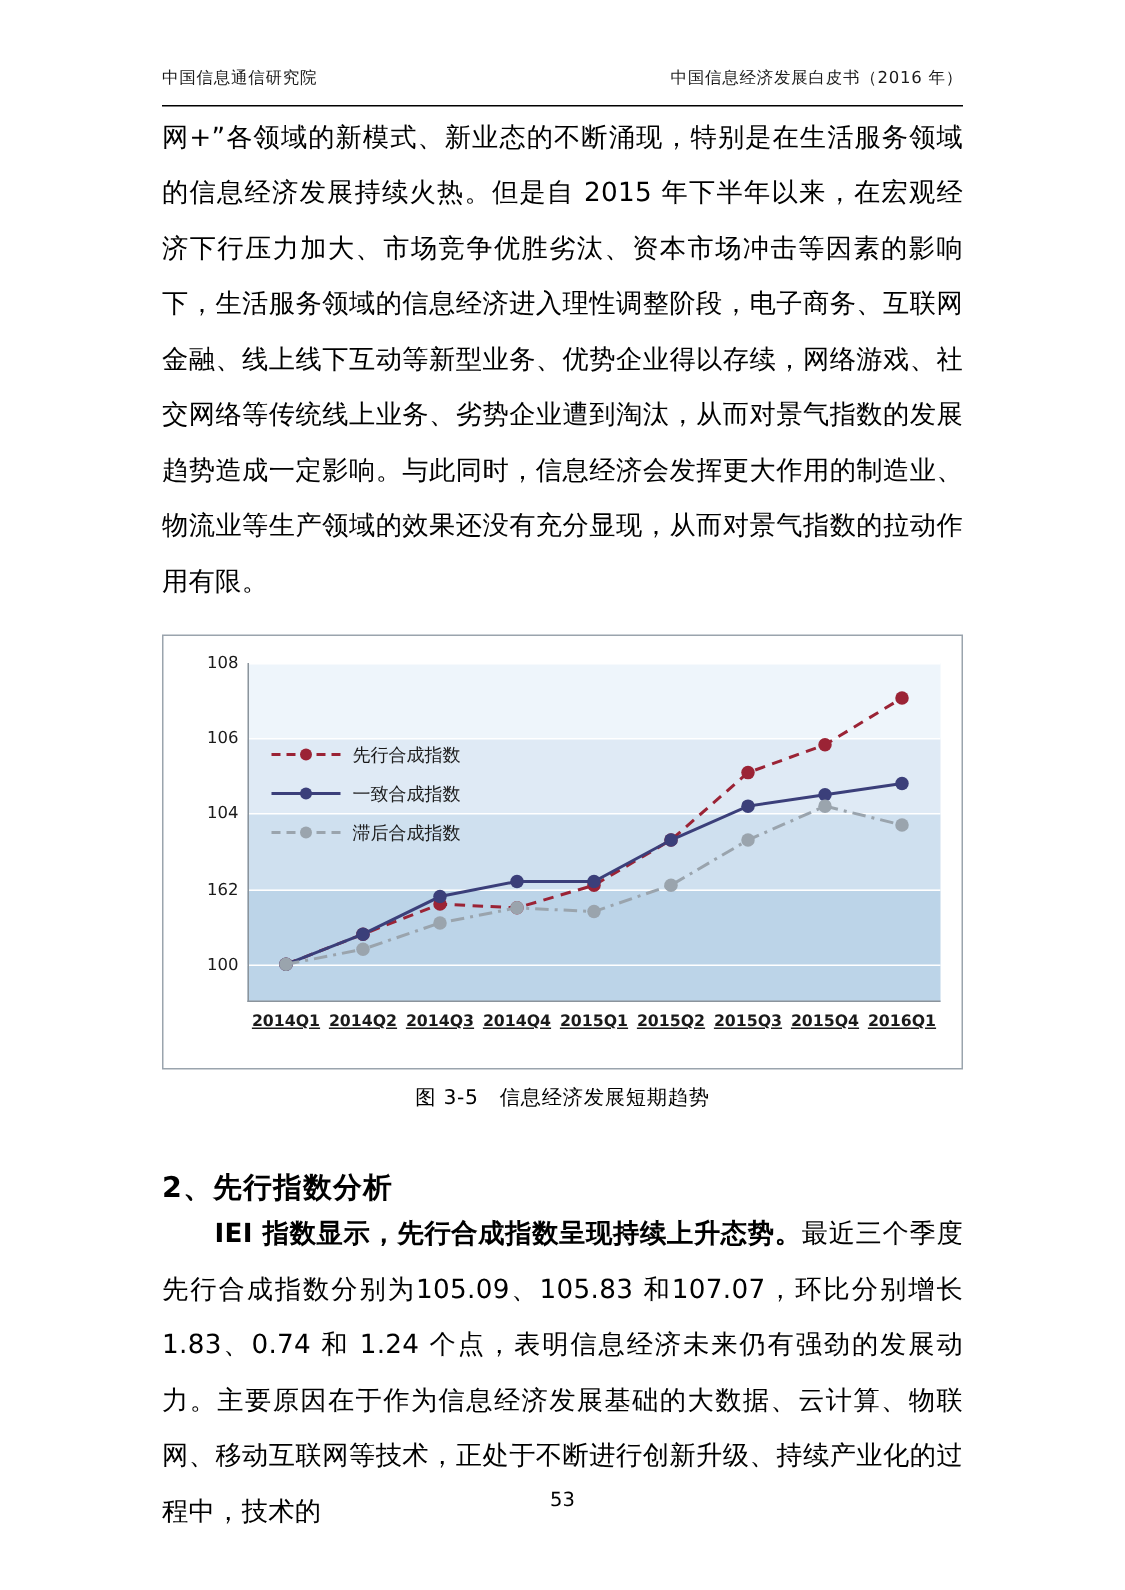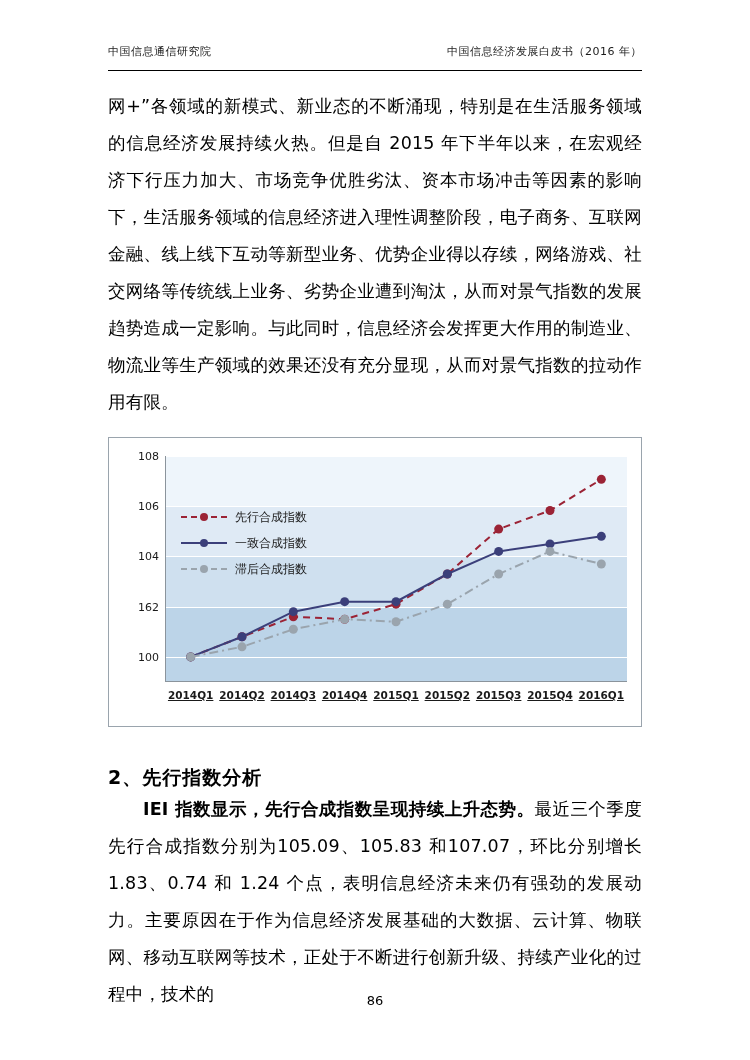--- a/index.html
+++ b/index.html
@@ -39,21 +39,21 @@
     position: absolute;
     top: 70px;
     left: 108px;
     width: 534px;
     height: 1px;
     background: #000000;
   }
   
   .content {
     position: absolute;
-    top: 88px;
+    top: 74px;
     left: 108px;
     width: 534px;
   }
   p.body {
     margin: 0 0 0 0;
     font-size: 17.5px;
     line-height: 37px;
     text-align: justify;
     text-justify: inter-ideograph;
     font-family: "DejaVu Sans", sans-serif;
@@ -307,22 +307,23 @@
             </div>
             <div class="legend-row">
               <span class="legend-key">
                 <span class="lk-line" style="border-top: 2px dashed rgb(154, 164, 173);"></span>
                 <span class="lk-dot" style="background: rgb(154, 164, 173);"></span>
               </span>
               <span>滞后合成指数</span>
             </div>
           </div>
       </div>
+      <div class="fig-caption">图 3-5　信息经济发展短期趋势</div>
     </div>
 
     <h2 class="section">2、先行指数分析</h2>
 
     <p class="body indent after-fig"><span class="bold-lead">IEI 指数显示，先行合成指数呈现持续上升态势。</span><span>最近三个季度先行合成指数分别为105.09、105.83 和107.07，环比分别增长1.83、0.74 和 1.24 个点，表明信息经济未来仍有强劲的发展动力。主要原因在于作为信息经济发展基础的大数据、云计算、物联网、移动互联网等技术，正处于不断进行创新升级、持续产业化的过程中，技术的</span></p>
 
   </div>
 
-  <div class="page-number">86</div>
+  <div class="page-number">53</div>
 </div>
 
 </body></html>

